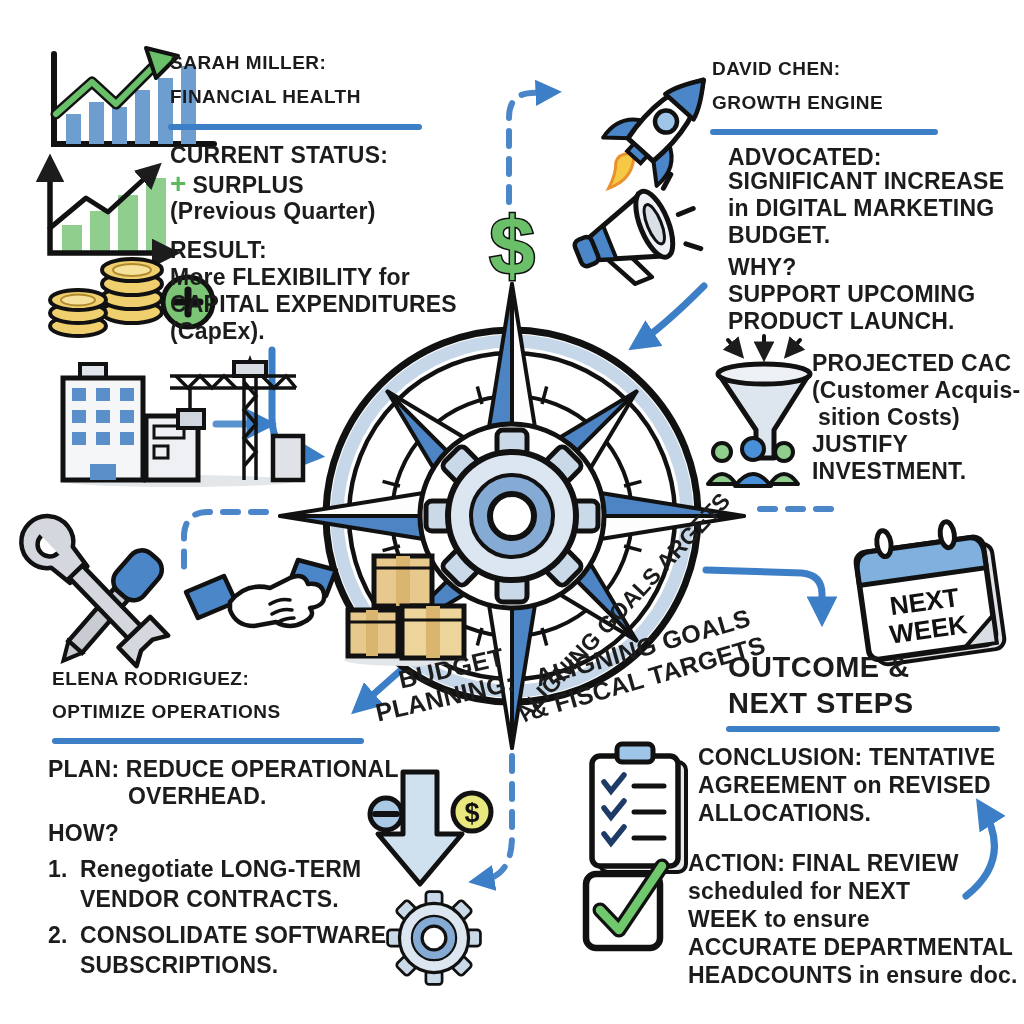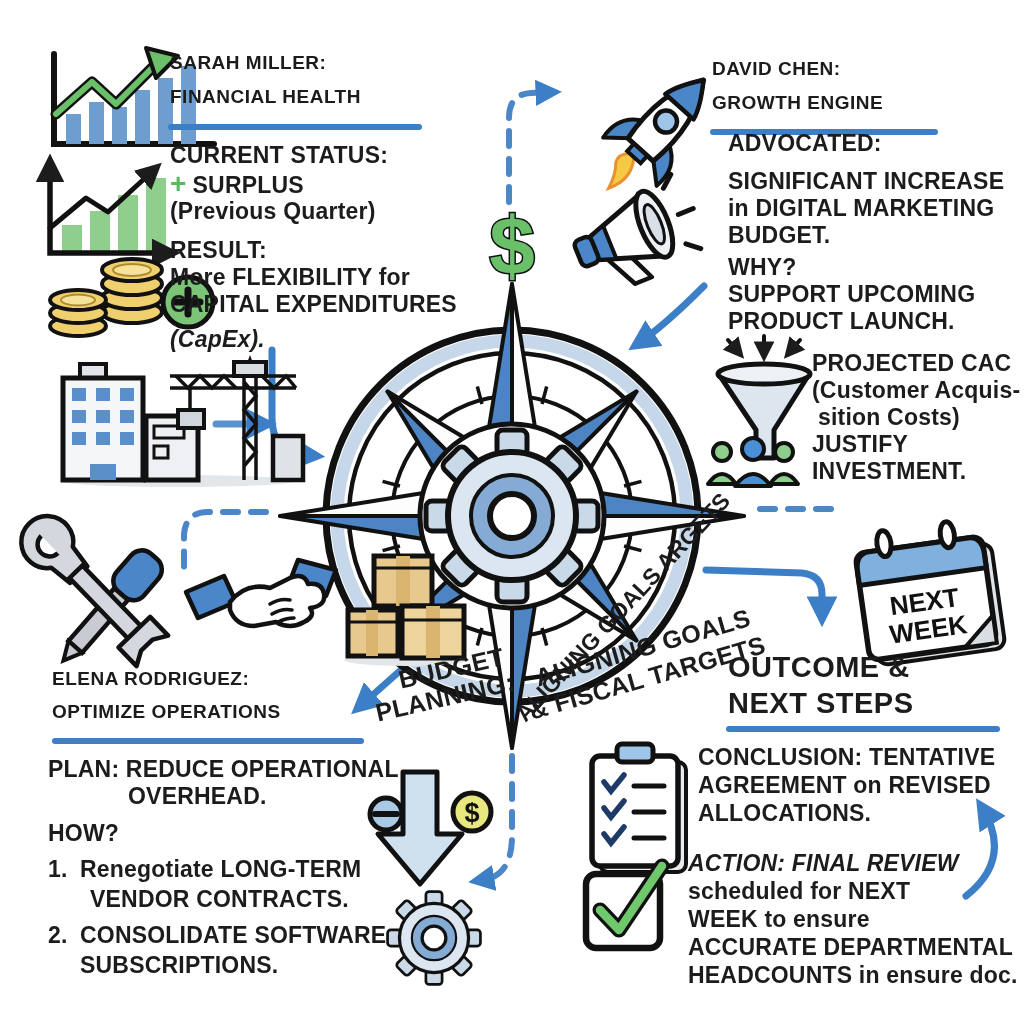--- a/index.html
+++ b/index.html
@@ -298,58 +298,58 @@
 
 <div class="abs ttl" style="left:170px;top:52px;">SARAH MILLER:</div>
 <div class="abs ttl" style="left:170px;top:86px;">FINANCIAL HEALTH</div>
 <div class="ul" style="left:168px;top:124px;width:254px;"></div>
 <div class="abs body" style="left:170px;top:142px;">CURRENT STATUS:</div>
 <div class="abs body" style="left:170px;top:168px;"><span class="plus">+</span><span>SURPLUS</span></div>
 <div class="abs body" style="left:170px;top:198px;">(Previous Quarter)</div>
 <div class="abs body" style="left:170px;top:237px;">RESULT:</div>
 <div class="abs body" style="left:170px;top:264px;">More FLEXIBILITY for</div>
 <div class="abs body" style="left:170px;top:291px;">CAPITAL EXPENDITURES</div>
-<div class="abs body" style="left:170px;top:326px;font-style:italic;">(CapEx).</div>
+<div class="abs body" style="left:170px;top:318px;">(CapEx).</div>
 
 <div class="abs ttl" style="left:712px;top:58px;">DAVID CHEN:</div>
 <div class="abs ttl" style="left:712px;top:92px;">GROWTH ENGINE</div>
 <div class="ul" style="left:710px;top:129px;width:228px;"></div>
-<div class="abs body" style="left:728px;top:130px;">ADVOCATED:</div>
+<div class="abs body" style="left:728px;top:144px;">ADVOCATED:</div>
 <div class="abs body" style="left:728px;top:168px;">SIGNIFICANT INCREASE</div>
 <div class="abs body" style="left:728px;top:195px;">in DIGITAL MARKETING</div>
 <div class="abs body" style="left:728px;top:222px;text-align:center;">BUDGET.</div>
 <div class="abs body" style="left:728px;top:254px;">WHY?</div>
 <div class="abs body" style="left:728px;top:281px;">SUPPORT UPCOMING</div>
 <div class="abs body" style="left:728px;top:308px;">PRODUCT LAUNCH.</div>
 <div class="abs body" style="left:812px;top:350px;">PROJECTED CAC</div>
 <div class="abs body" style="left:812px;top:377px;">(Customer Acquis-</div>
 <div class="abs body" style="left:818px;top:404px;">sition Costs)</div>
 <div class="abs body" style="left:812px;top:431px;">JUSTIFY</div>
 <div class="abs body" style="left:812px;top:458px;text-align:right;">INVESTMENT.</div>
 
 <div class="abs ttl" style="left:52px;top:668px;">ELENA RODRIGUEZ:</div>
 <div class="abs ttl" style="left:52px;top:701px;">OPTIMIZE OPERATIONS</div>
 <div class="ul" style="left:52px;top:738px;width:312px;"></div>
 <div class="abs body" style="left:48px;top:756px;">PLAN: REDUCE OPERATIONAL</div>
 <div class="abs body" style="left:128px;top:783px;">OVERHEAD.</div>
 <div class="abs body" style="left:48px;top:820px;">HOW?</div>
 <div class="abs body" style="left:48px;top:856px;">1.</div>
 <div class="abs body" style="left:80px;top:856px;">Renegotiate LONG-TERM</div>
-<div class="abs body" style="left:90px;top:886px;">VENDOR CONTRACTS.</div>
+<div class="abs body" style="left:80px;top:886px;">VENDOR CONTRACTS.</div>
 <div class="abs body" style="left:48px;top:922px;">2.</div>
 <div class="abs body" style="left:80px;top:922px;">CONSOLIDATE SOFTWARE</div>
 <div class="abs body" style="left:80px;top:952px;">SUBSCRIPTIONS.</div>
 
 <div class="abs ttl-big" style="left:728px;top:651px;">OUTCOME &amp;</div>
 <div class="abs ttl-big" style="left:728px;top:687px;">NEXT STEPS</div>
 <div class="ul" style="left:726px;top:726px;width:274px;"></div>
 <div class="abs body" style="left:698px;top:744px;">CONCLUSION: TENTATIVE</div>
 <div class="abs body" style="left:698px;top:772px;text-align:right;">AGREEMENT on REVISED</div>
 <div class="abs body" style="left:698px;top:800px;">ALLOCATIONS.</div>
-<div class="abs body" style="left:688px;top:850px;font-style:italic;">ACTION: FINAL REVIEW</div>
+<div class="abs body" style="left:688px;top:850px;">ACTION: FINAL REVIEW</div>
 <div class="abs body" style="left:688px;top:878px;">scheduled for NEXT</div>
 <div class="abs body" style="left:688px;top:906px;">WEEK to ensure</div>
 <div class="abs body" style="left:688px;top:934px;">ACCURATE DEPARTMENTAL</div>
 <div class="abs body" style="left:688px;top:962px;">HEADCOUNTS in ensure doc.</div>
 
 <div class="abs clabel rot" style="left:399px;top:666px;transform:rotate(-13deg);">BUDGET</div>
 <div class="abs clabel rot" style="left:376px;top:699px;transform:rotate(-13deg);">PLANNING:</div>
 <div class="abs clabel rot" style="left:536px;top:664px;transform:rotate(-16deg);">ALIGNING GOALS</div>
 <div class="abs clabel rot" style="left:530px;top:697px;transform:rotate(-16deg);">&amp; FISCAL TARGETS</div>
 <div class="abs rot" style="left:530px;top:700px;transform:rotate(-47deg);transform-origin:left bottom;font-size:23px;font-weight:700;">ALIGNING GOALS ARGETS</div>

